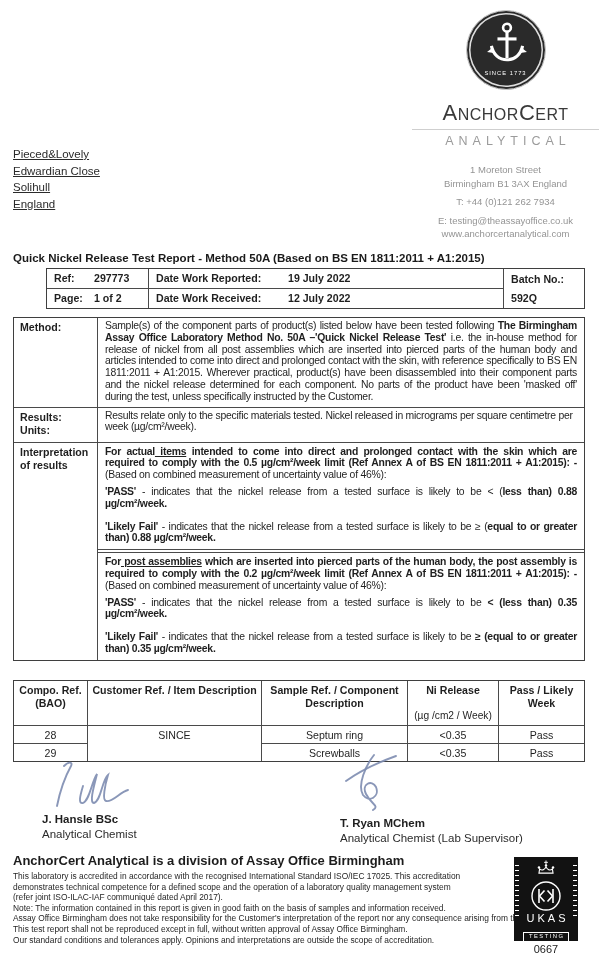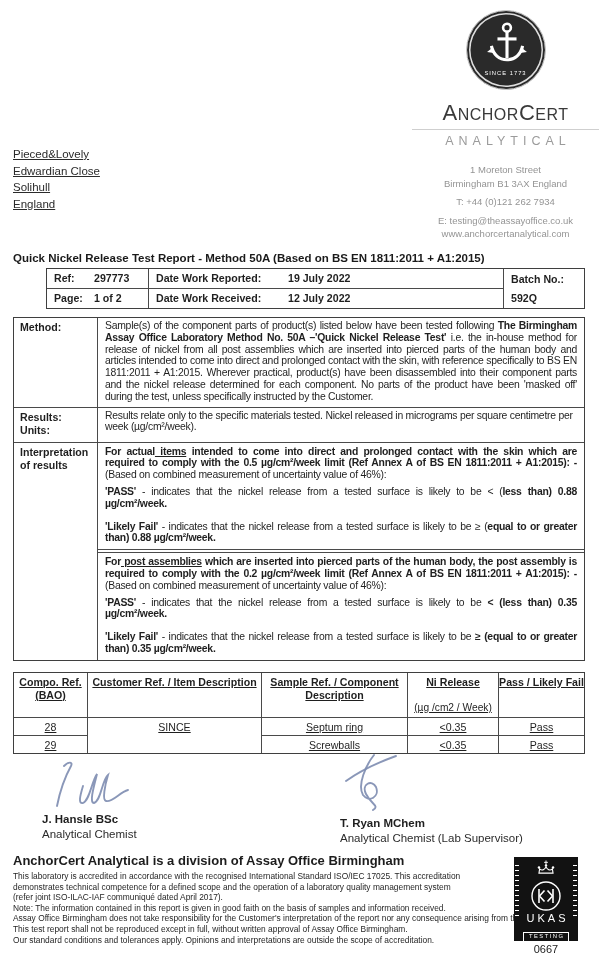--- a/index.html
+++ b/index.html
@@ -50,21 +50,21 @@
   .mt-method { min-height:88px; }
   .mt-results { min-height:35px; }
   .interp-cell { padding:0 !important; }
   .interp-box { padding:3px 7px 5px 7px; }
   .interp-box.first { border-bottom:1.4px solid #4a4a4a; margin-bottom:2px; min-height:96px; }
   .interp-box.second { border-top:1.4px solid #4a4a4a; min-height:88px; }
   .p-pass { margin-top:5px; }
   .p-fail { margin-top:11px; }
 
   
-  .res-table { display:grid; grid-template-columns:73px 174px 146px 91px auto; grid-template-rows:44px 18px 18px; border:1.5px solid #3f3f3f; margin-top:11px;text-decoration:underline; }
+  .res-table { display:grid; grid-template-columns:73px 174px 146px 91px auto; grid-template-rows:44px 18px 18px; border:1.5px solid #3f3f3f; margin-top:19px; }
   .res-table > div { font-size:10.6px; text-align:center; }
   .bl { border-left:1px solid #4a4a4a; }
   .hd { font-weight:700; line-height:13px; padding-top:3px; }
   .hd-ni { display:flex; flex-direction:column; justify-content:space-between; padding-bottom:3px; }
   .unit { font-weight:400; font-size:10.2px; }
   .cell { line-height:18px; border-top:1px solid #4a4a4a; }
   .merged { grid-column:2; grid-row:2/4; line-height:18px; border-top:1px solid #4a4a4a; }
 
   
   .sig { position:absolute; }
@@ -174,21 +174,21 @@
       </div>
       <div class="hd bl">Customer Ref. / Item Description</div>
       <div class="hd bl">
         <div>Sample Ref. / Component</div>
         <div>Description</div>
       </div>
       <div class="hd bl hd-ni">
         <div>Ni Release</div>
         <div class="unit">(µg /cm2 / Week)</div>
       </div>
-      <div class="hd bl">Pass / Likely Fail</div>
+      <div class="hd bl">Pass / Likely Week</div>
 
       <div class="cell">28</div>
       <div class="merged bl">SINCE</div>
       <div class="cell bl">Septum ring</div>
       <div class="cell bl">&lt;0.35</div>
       <div class="cell bl">Pass</div>
 
       <div class="cell">29</div>
       <div class="cell bl" style="grid-column:3;">Screwballs</div>
       <div class="cell bl">&lt;0.35</div>

